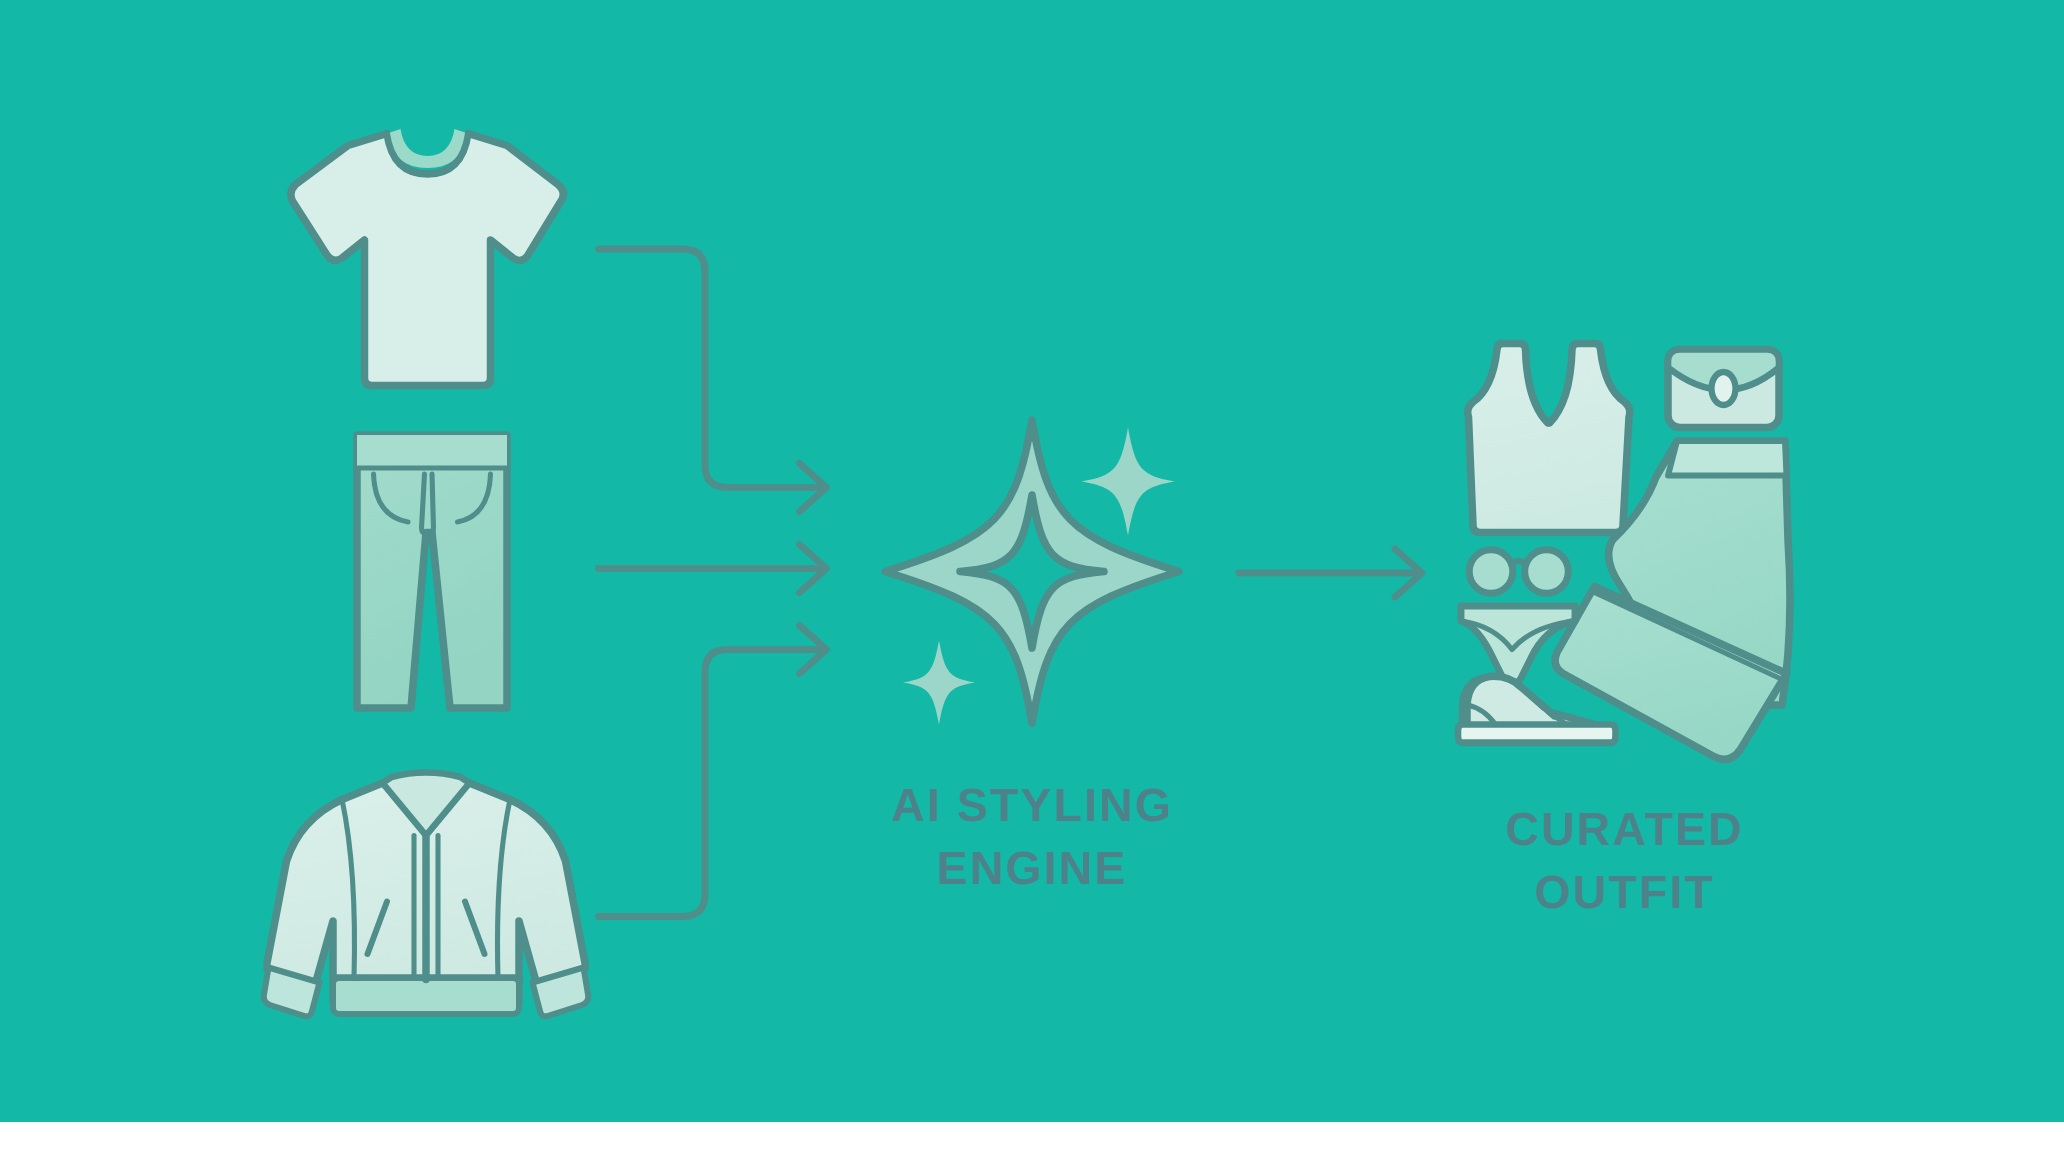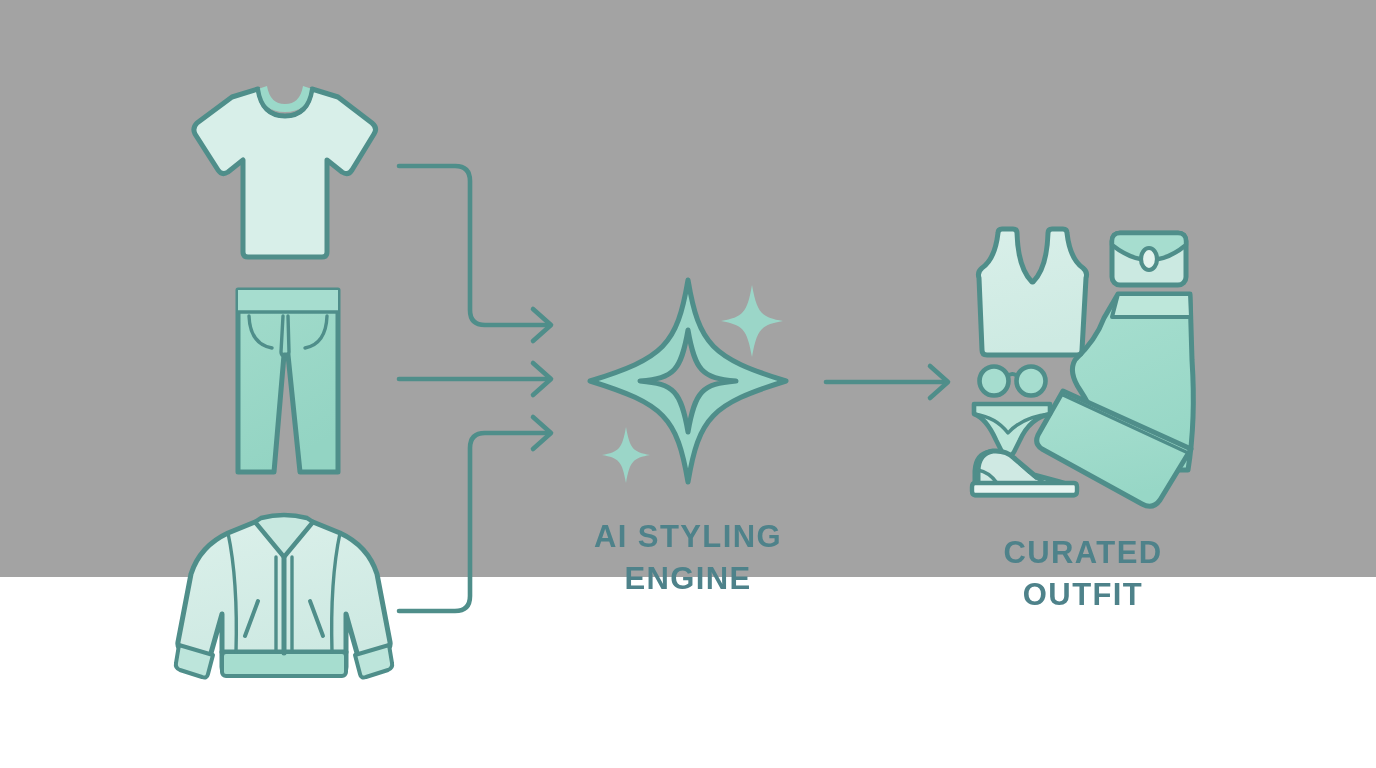--- a/index.html
+++ b/index.html
@@ -10,22 +10,22 @@
   }
   body {
     width: 1376px;
     height: 768px;
     overflow: hidden;
     font-family: "Liberation Sans", sans-serif;
   }
   #canvas {
     position: relative;
     width: 1376px;
-    height: 577px;
-    background: #a3a3a3;
+    height: 748px;
+    background: #14b8a6;
   }
   #scene {
     position: absolute;
     top: 0; left: 0;
     width: 1376px;
     height: 768px;
     display: block;
   }
   .dg-label {
     font-family: "Liberation Sans", sans-serif;

